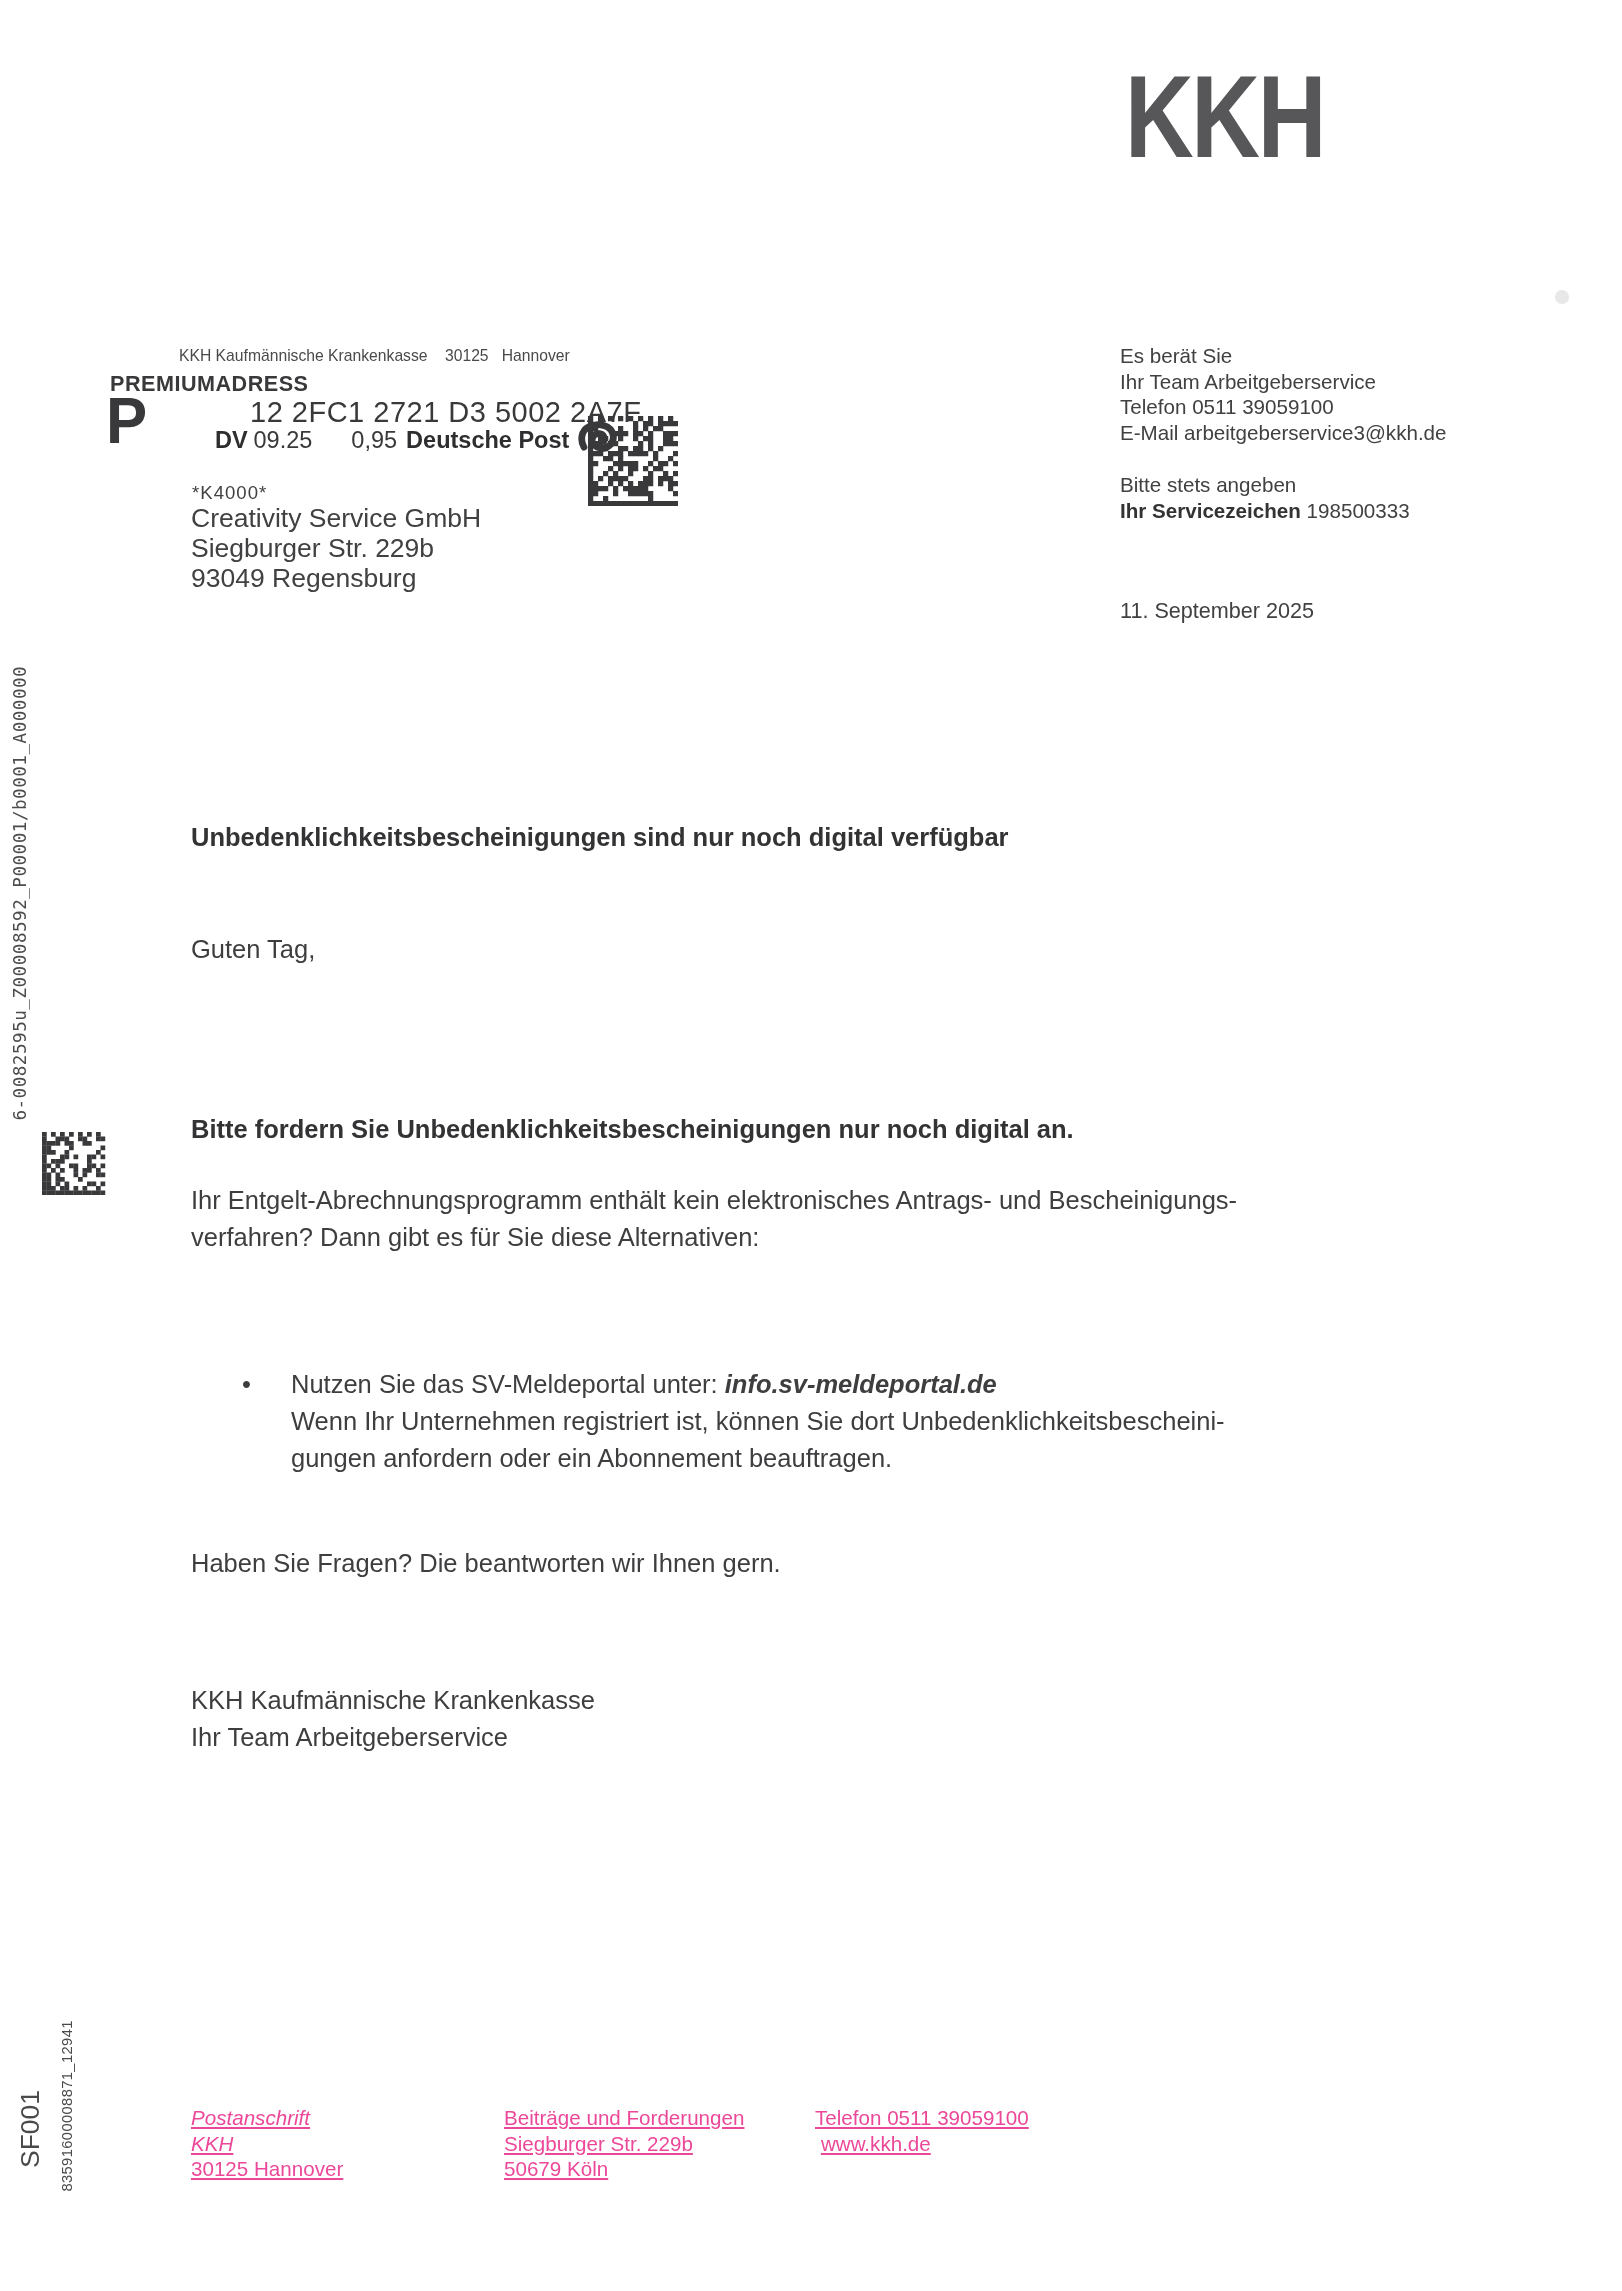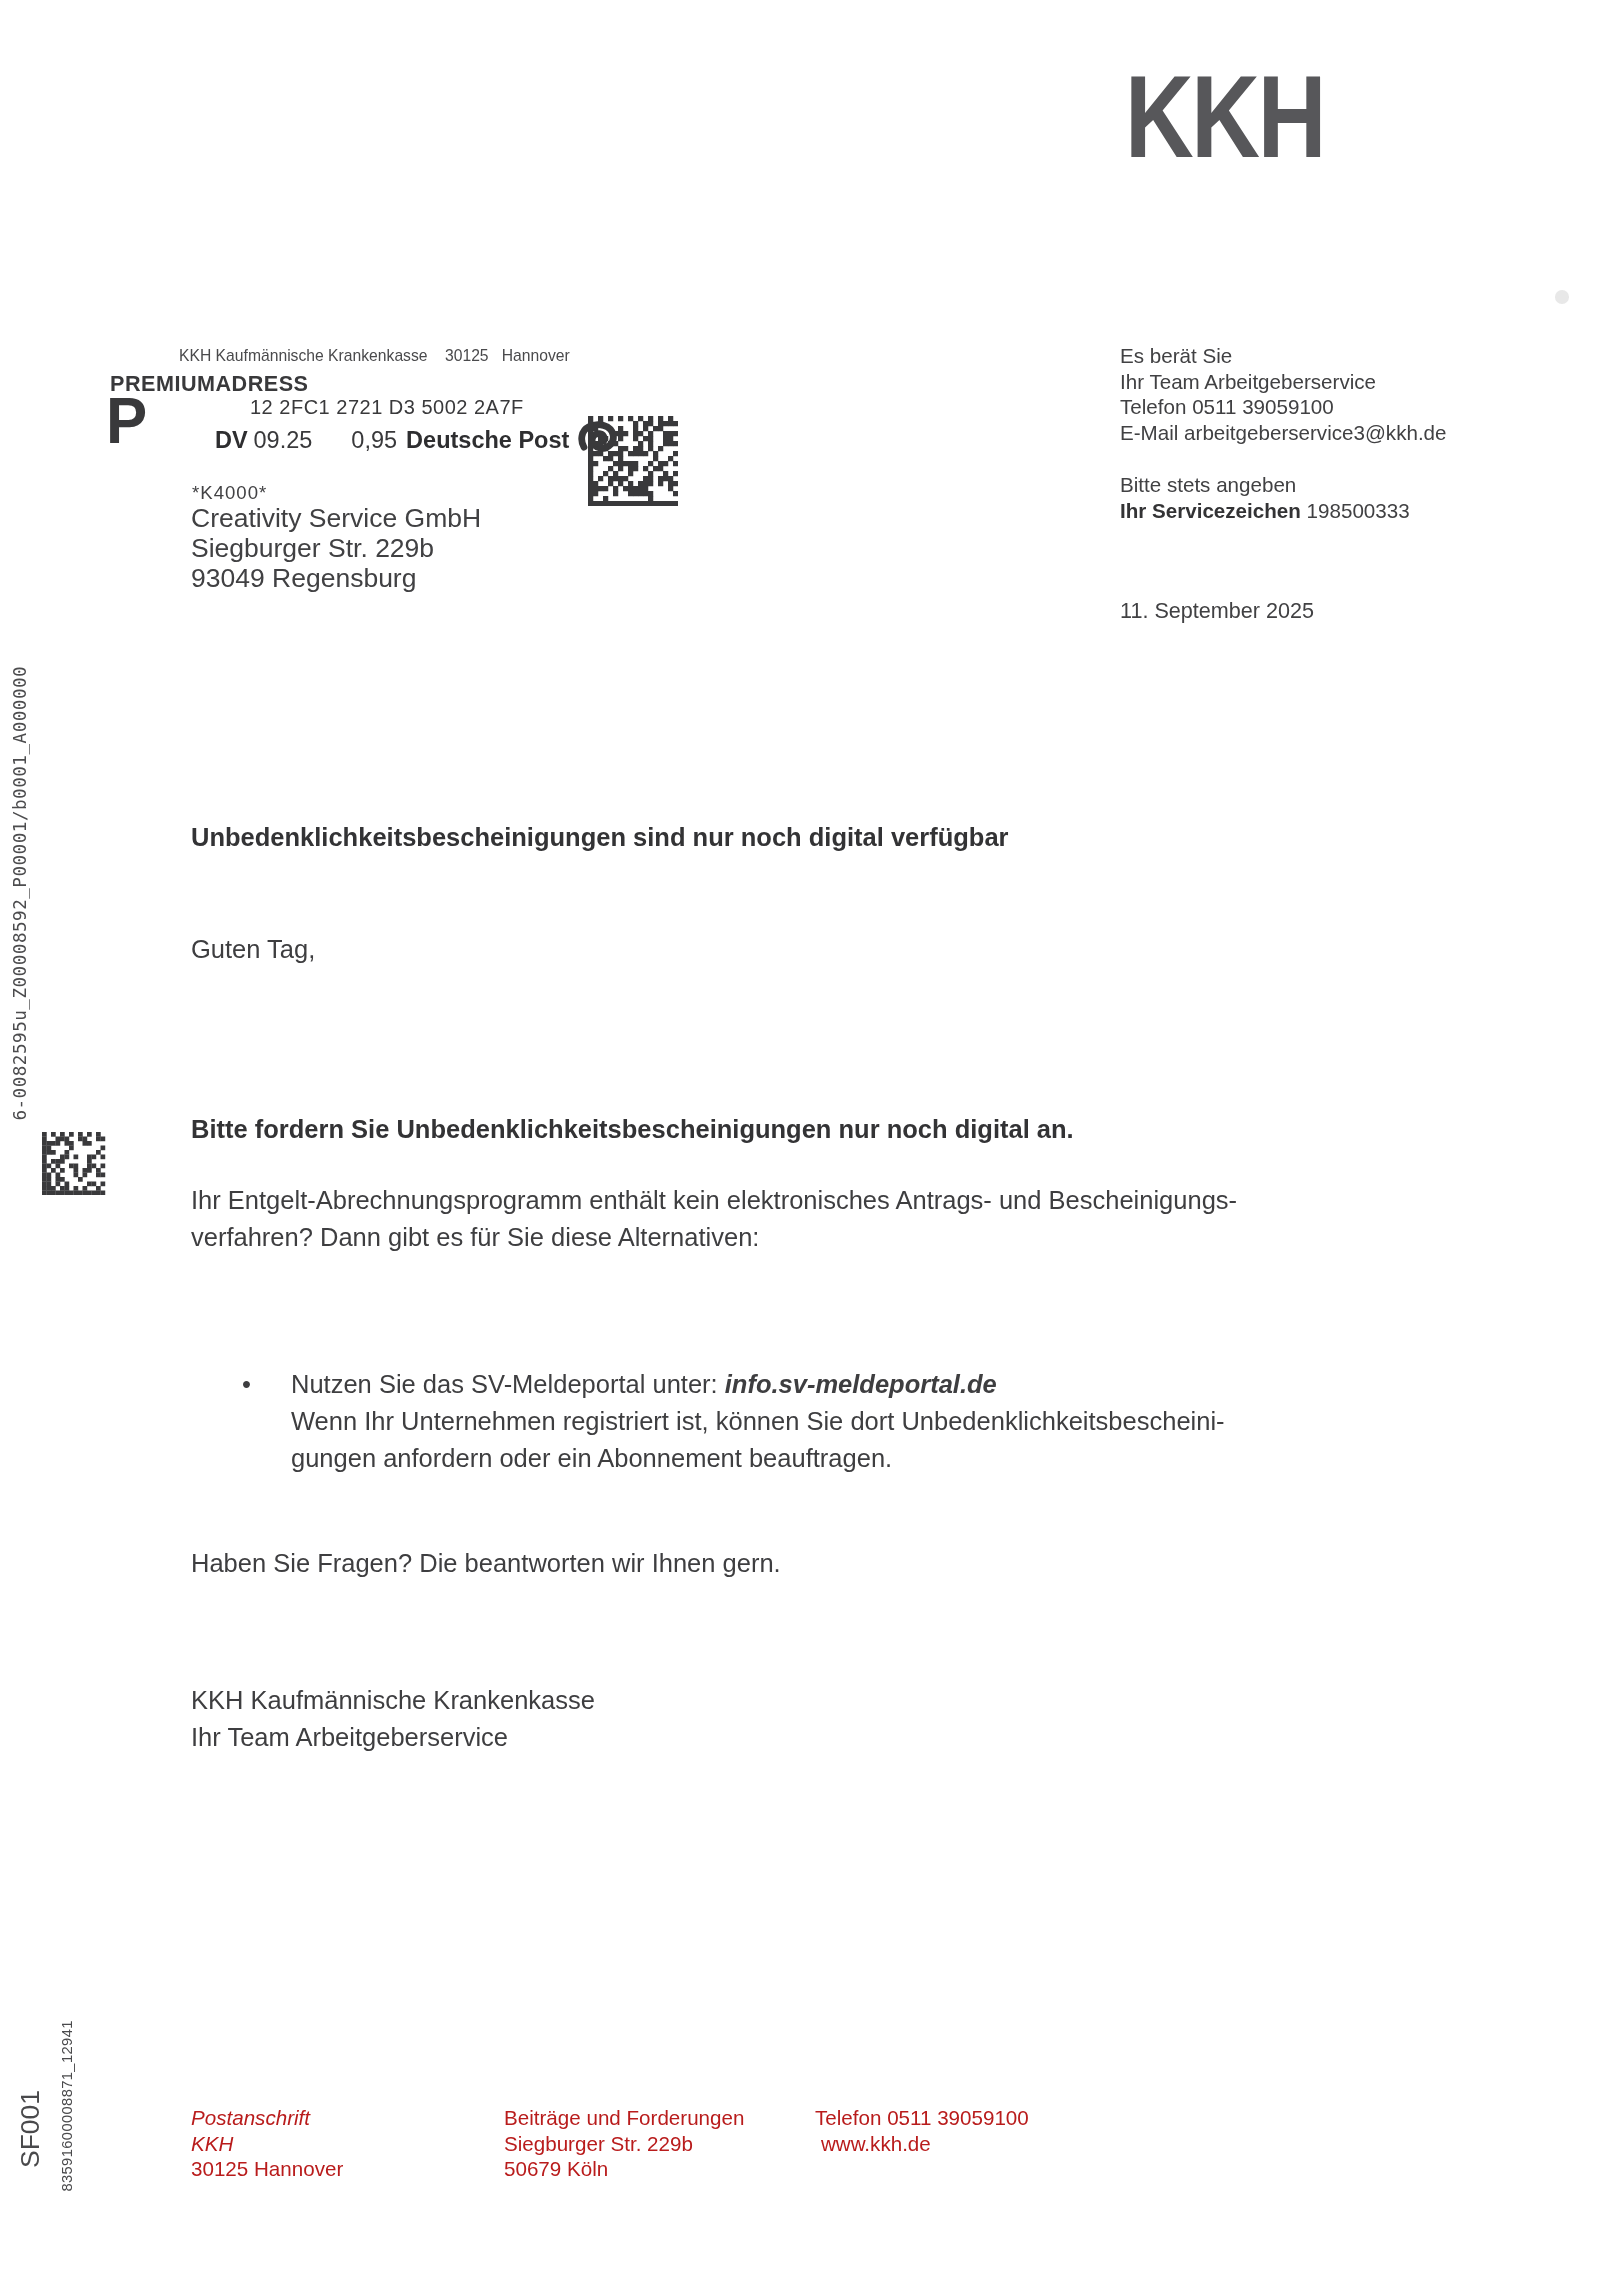--- a/index.html
+++ b/index.html
@@ -11,21 +11,21 @@
   .abs{position:absolute;}
   
   .kkh-logo{
     left:1125px;top:59px;font-size:116px;font-weight:bold;color:#57575a;
     letter-spacing:-2.9px;transform:scaleX(.82);transform-origin:left top;line-height:1;
   }
   
   .return-line{left:179px;top:347px;font-size:15.7px;color:#4a4a4c;white-space:pre;}
   .premium{left:110px;top:371px;font-size:21.6px;font-weight:bold;color:#39393b;letter-spacing:0.5px;}
   .pmark{left:106px;top:388px;font-size:65px;font-weight:900;color:#39393b;line-height:1;transform:scaleX(.95);transform-origin:left top;}
-  .codeline{left:250px;top:396px;font-size:20px;color:#39393b;letter-spacing:0.5px;}
+  .codeline{left:250px;top:396px;font-size:29px;color:#39393b;letter-spacing:0.5px;}
   .dvline{left:215px;top:421px;font-size:23.5px;color:#39393b;white-space:nowrap;}
   .dvline .b{font-weight:bold;color:#2e2e30;}
   .dvline .v{margin-left:5.9px;}
   .dvline .price{margin-left:39px;}
   .dvline .carrier{margin-left:9px;font-weight:bold;color:#2e2e30;}
   .posthorn{margin-left:7.8px;vertical-align:-3.9px;}
   .k4000{left:192px;top:482px;font-size:18.6px;color:#414143;letter-spacing:1px;}
   .recipient{left:191px;top:503px;font-size:26.5px;line-height:30px;color:#414143;}
   
   .contact{left:1120px;top:343px;font-size:20.6px;line-height:25.5px;color:#414143;}
@@ -48,21 +48,21 @@
   ul.blist{list-style:none;margin:0;padding:0;}
   ul.blist li{position:relative;padding-left:100px;}
   ul.blist li::before{content:"\2022";position:absolute;left:51px;top:0;font-size:25.5px;}
   .link{font-weight:bold;font-style:italic;}
   
   .rot{position:absolute;white-space:nowrap;transform:rotate(-90deg);transform-origin:0 100%;}
   .doc-code{left:32px;top:1099px;line-height:21.6px;font-family:"DejaVu Sans Mono",monospace;font-size:17.6px;color:#4c4c4e;letter-spacing:0.5px;}
   .sf001{left:45px;top:2139px;line-height:29px;font-size:26.5px;color:#4a4a4c;}
   .form-number{left:77px;top:2174px;line-height:17.6px;font-size:14.7px;color:#4a4a4c;letter-spacing:0.4px;}
   
-  .footer-col{top:2105px;font-size:20.6px;line-height:25.5px;color:#b91c1c;}
+  .footer-col{top:2105px;font-size:20.6px;line-height:25.5px;color:#ec4899;text-decoration:underline;}
   .fc1{left:191px;} .fc2{left:504px;} .fc3{left:815px;}
   .it{font-style:italic;}
   .www{margin-left:5.9px;}
   .dmatrix rect{fill:#39393b;}
   .smudge{left:1555px;top:290px;width:13.7px;height:13.7px;border-radius:50%;background:#d9d9d9;opacity:.6;}
 </style>
 </head>
 <body>
 
 <div class="page">

